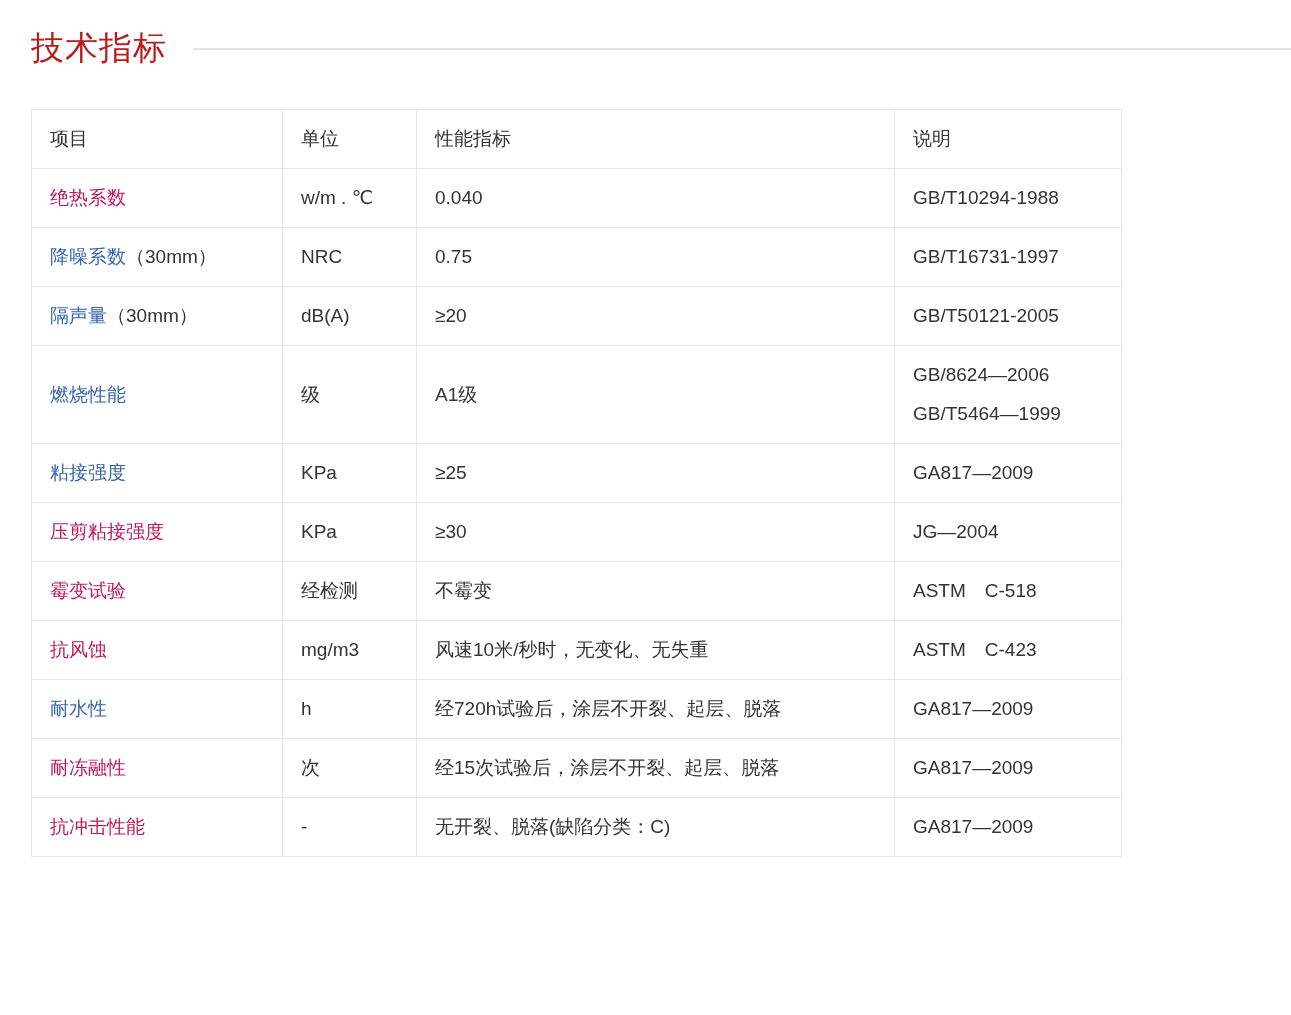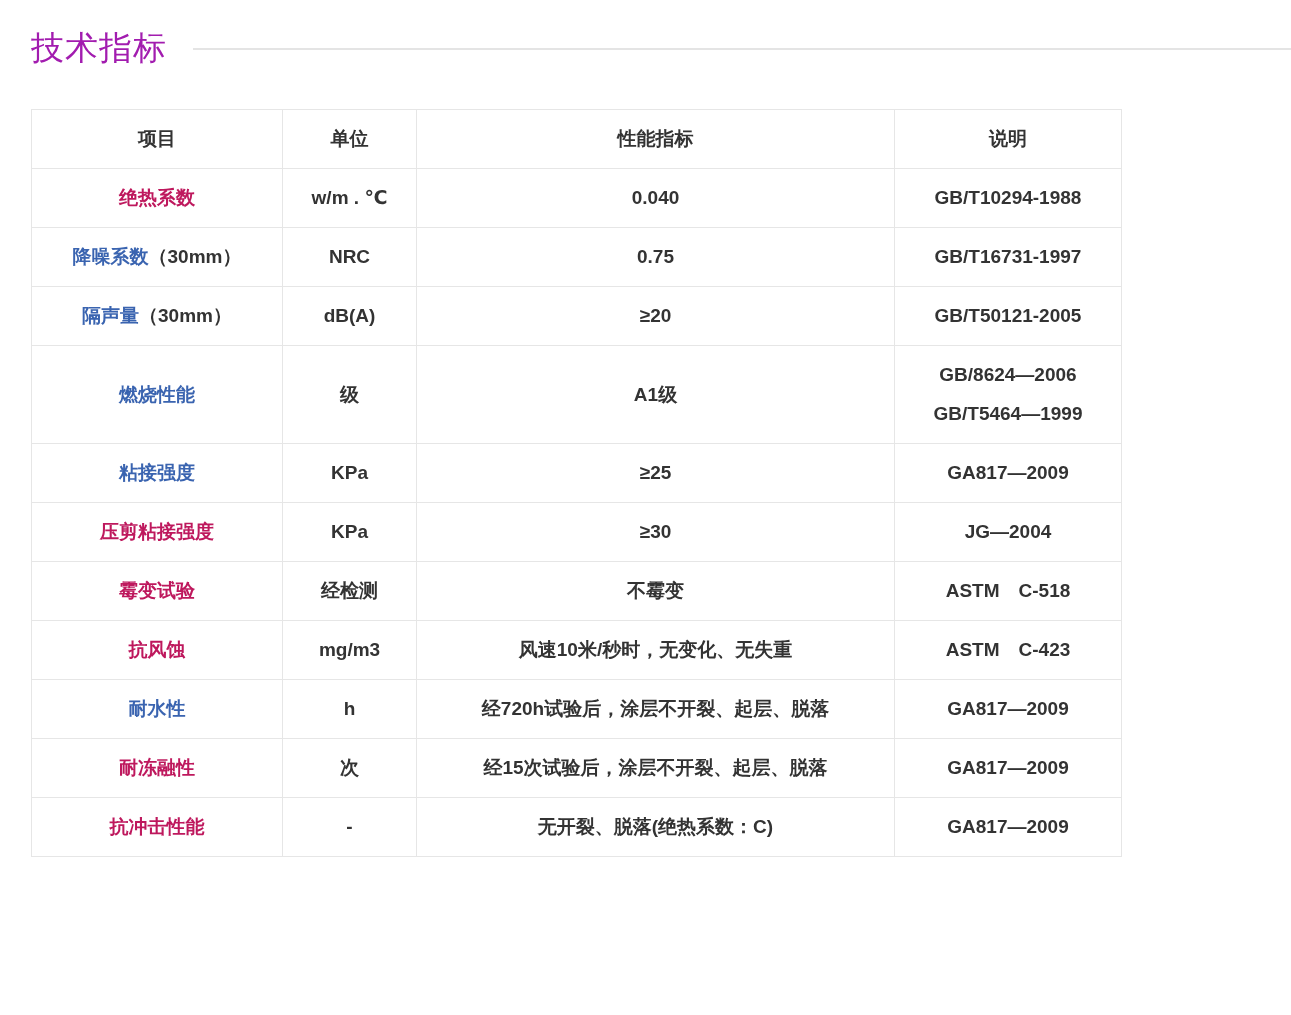--- a/index.html
+++ b/index.html
@@ -13,42 +13,42 @@
   }
   .title-row {
     display: flex;
     align-items: center;
     width: 1260px;
     margin: 0 0 38px 0;
   }
   .page-title {
     font-size: 33px;
     font-weight: 400;
-    color: #a21caf;
+    color: #b91c1c;
     margin: 0 26px 0 0;
     letter-spacing: 1px;
     white-space: nowrap;
   }
   .title-rule {
     flex: 1;
     border-top: 2px solid #e4e4e4;
     height: 0;
   }
   table.spec {
     border-collapse: collapse;
     table-layout: fixed;
     width: 1090px;
     font-size: 19px;
   }
   .spec th, .spec td {
     border: 1px solid #e6e6e6;
     padding: 16px 18px;
     line-height: 26px;
-    text-align: center;
-    font-weight: 700;
+    text-align: left;
+    font-weight: 400;
     vertical-align: middle;
     color: #333333;
     word-break: break-word;
   }
   .spec th { color: #333333; }
   .item-link { color: #3a64b0; }
   .item-plain { color: #be185d; }
   .item-suffix { color: #333333; }
   .note-line:empty { display: none; }
   .note-line + .note-line { margin-top: 13px; }
@@ -167,20 +167,20 @@
       <td>经15次试验后，涂层不开裂、起层、脱落</td>
       <td>
           <div class="note-line">GA817—2009</div>
         </td>
     </tr>
 
 
     <tr>
       <td><span class="item-plain">抗冲击性能</span><span class="item-suffix"></span></td>
       <td>-</td>
-      <td>无开裂、脱落(绝热系数：C)</td>
+      <td>无开裂、脱落(缺陷分类：C)</td>
       <td>
           <div class="note-line">GA817—2009</div>
         </td>
     </tr>
 
   </tbody>
 </table>
 
 </body></html>

